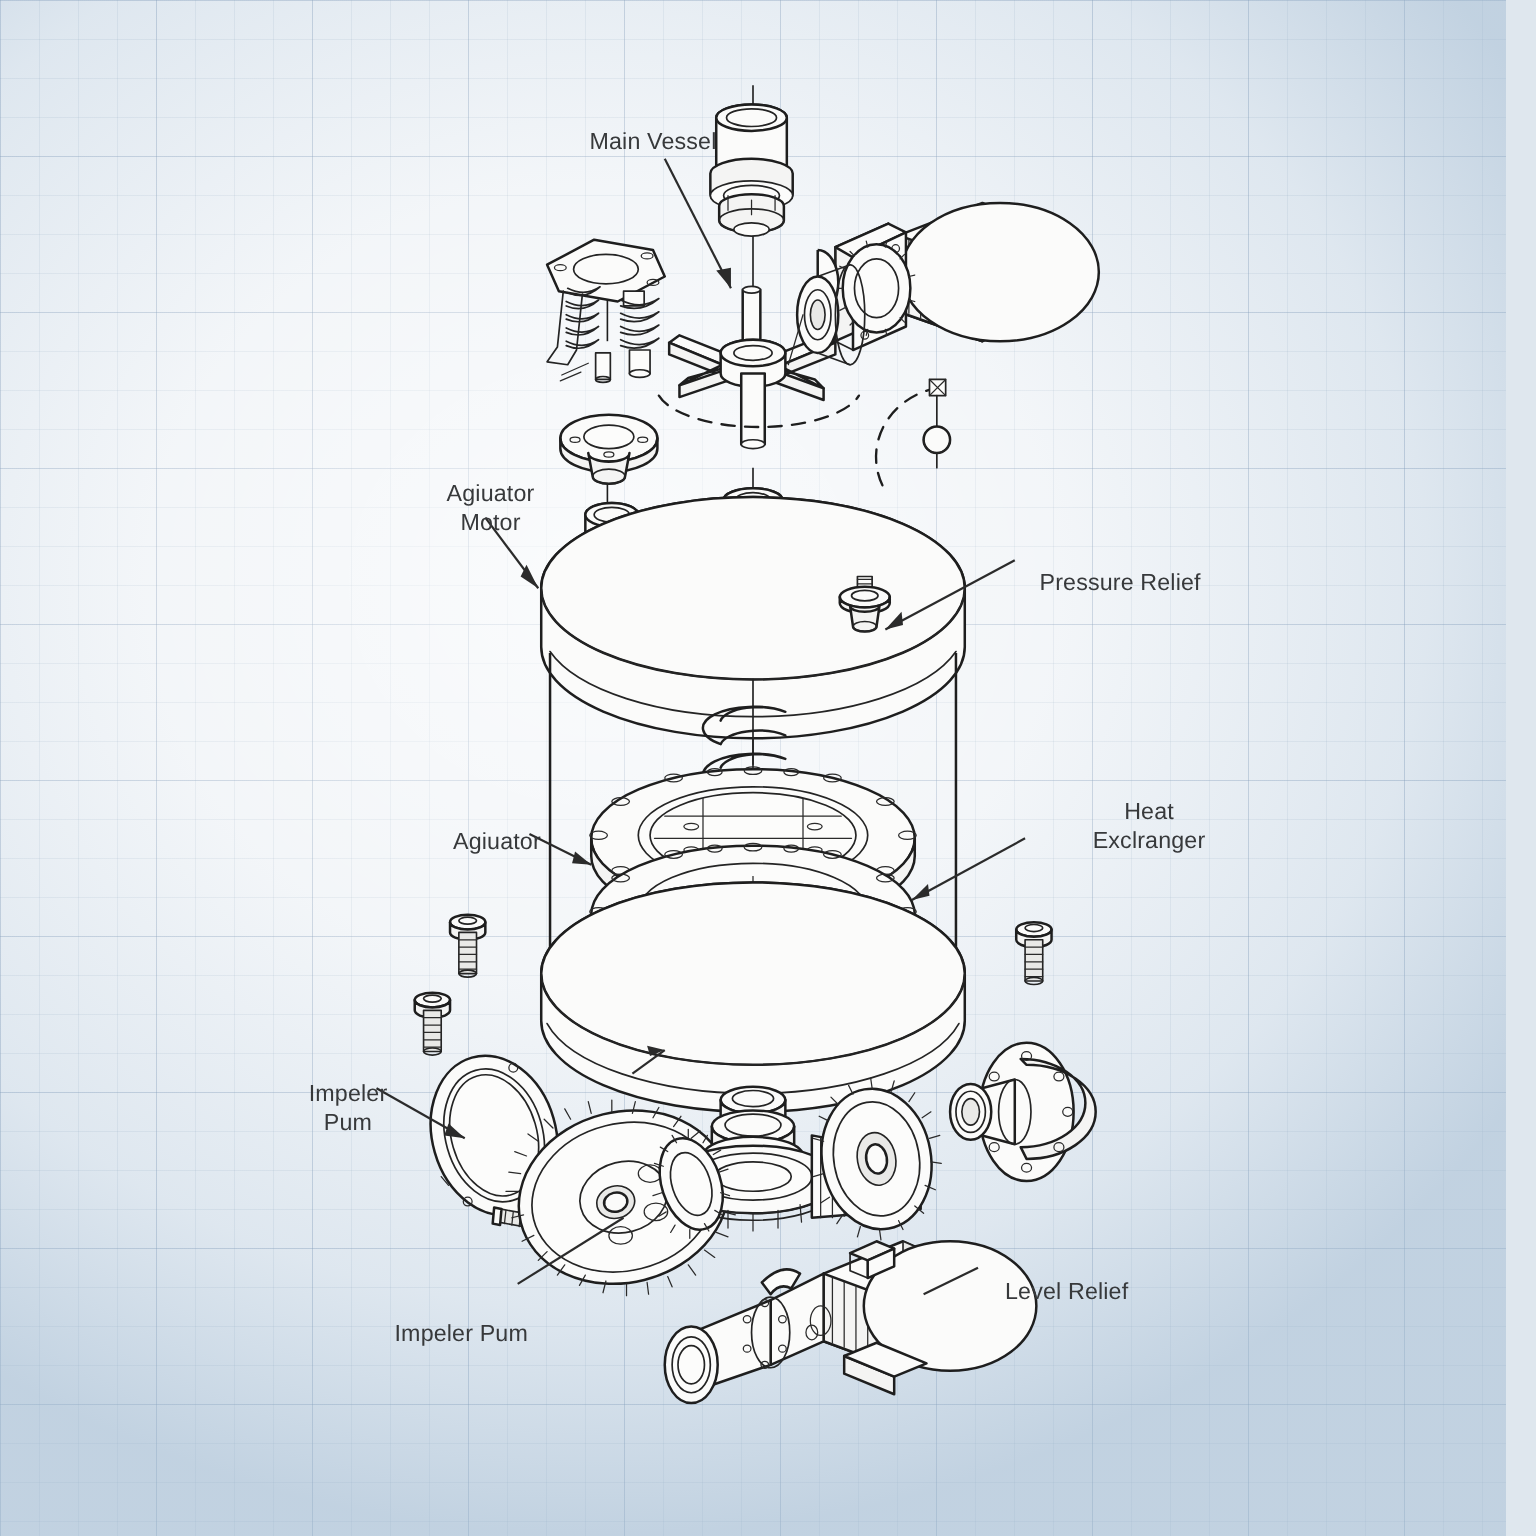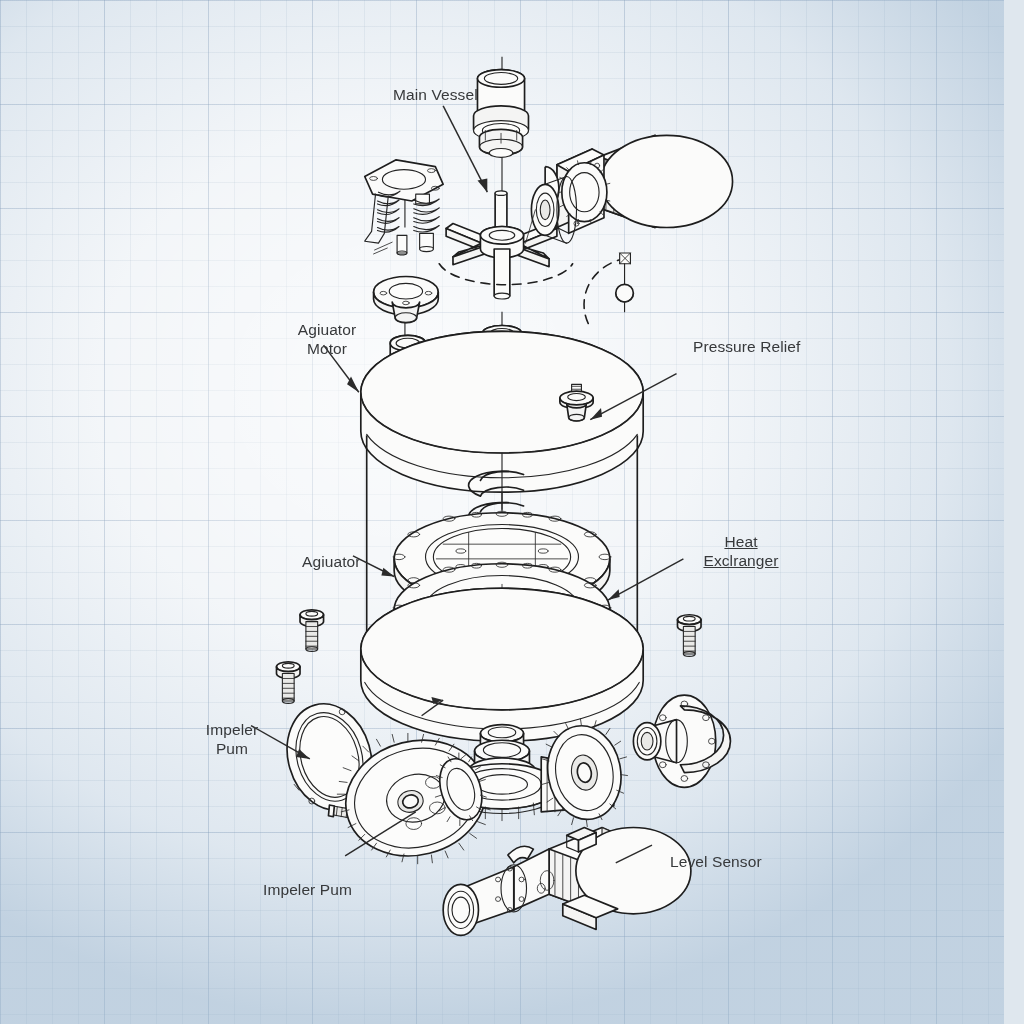--- a/index.html
+++ b/index.html
@@ -663,22 +663,22 @@
       <path class="leader" d="M665 862 L628 880"></path>
 
       <path class="leader" d="M430 730 L452 714"></path>
       <path class="lhead" d="M452 714 L442 718 L440 711 Z"></path>
     </g>
   </svg>
 
   <div class="label" style="left:393px; top:85px;">Main Vessel</div>
   <div class="label c" style="left:272px; top:320px; width:110px;">Agiuator
 Motor</div>
-  <div class="label" style="left:693px; top:337px;">Pressure Relief</div>
+  <div class="label" style="left:693px; top:379px;">Pressure Relief</div>
   <div class="label" style="left:302px; top:552px;">Agiuator</div>
-  <div class="label c" style="left:686px; top:532px; width:110px;text-decoration:underline;">Heat
+  <div class="label c" style="left:711px; top:532px; width:110px;">Heat
 Exclranger</div>
   <div class="label c" style="left:186px; top:720px; width:92px;">Impeler
 Pum</div>
   <div class="label" style="left:263px; top:880px;">Impeler Pum</div>
-  <div class="label" style="left:670px; top:852px;">Level Sensor</div>
+  <div class="label" style="left:670px; top:852px;">Level Relief</div>
 
 </div>
 
 </body></html>

